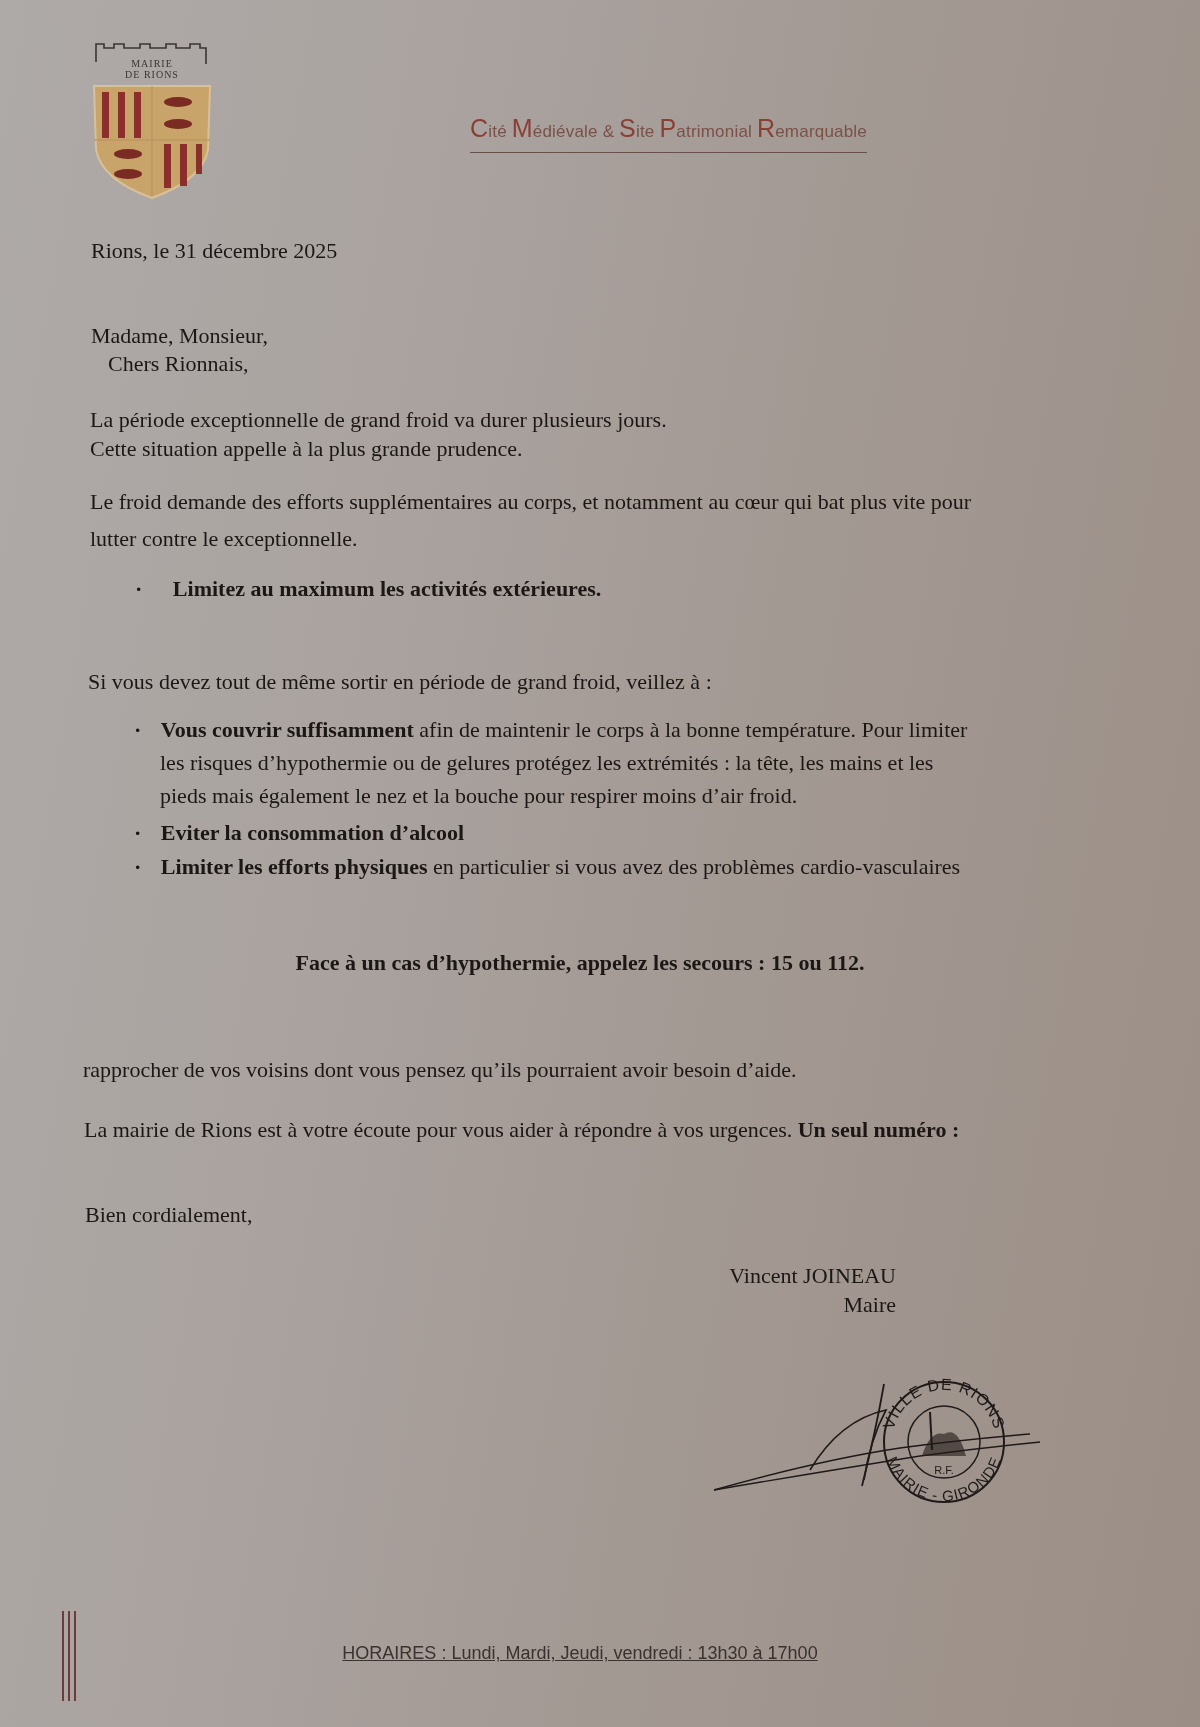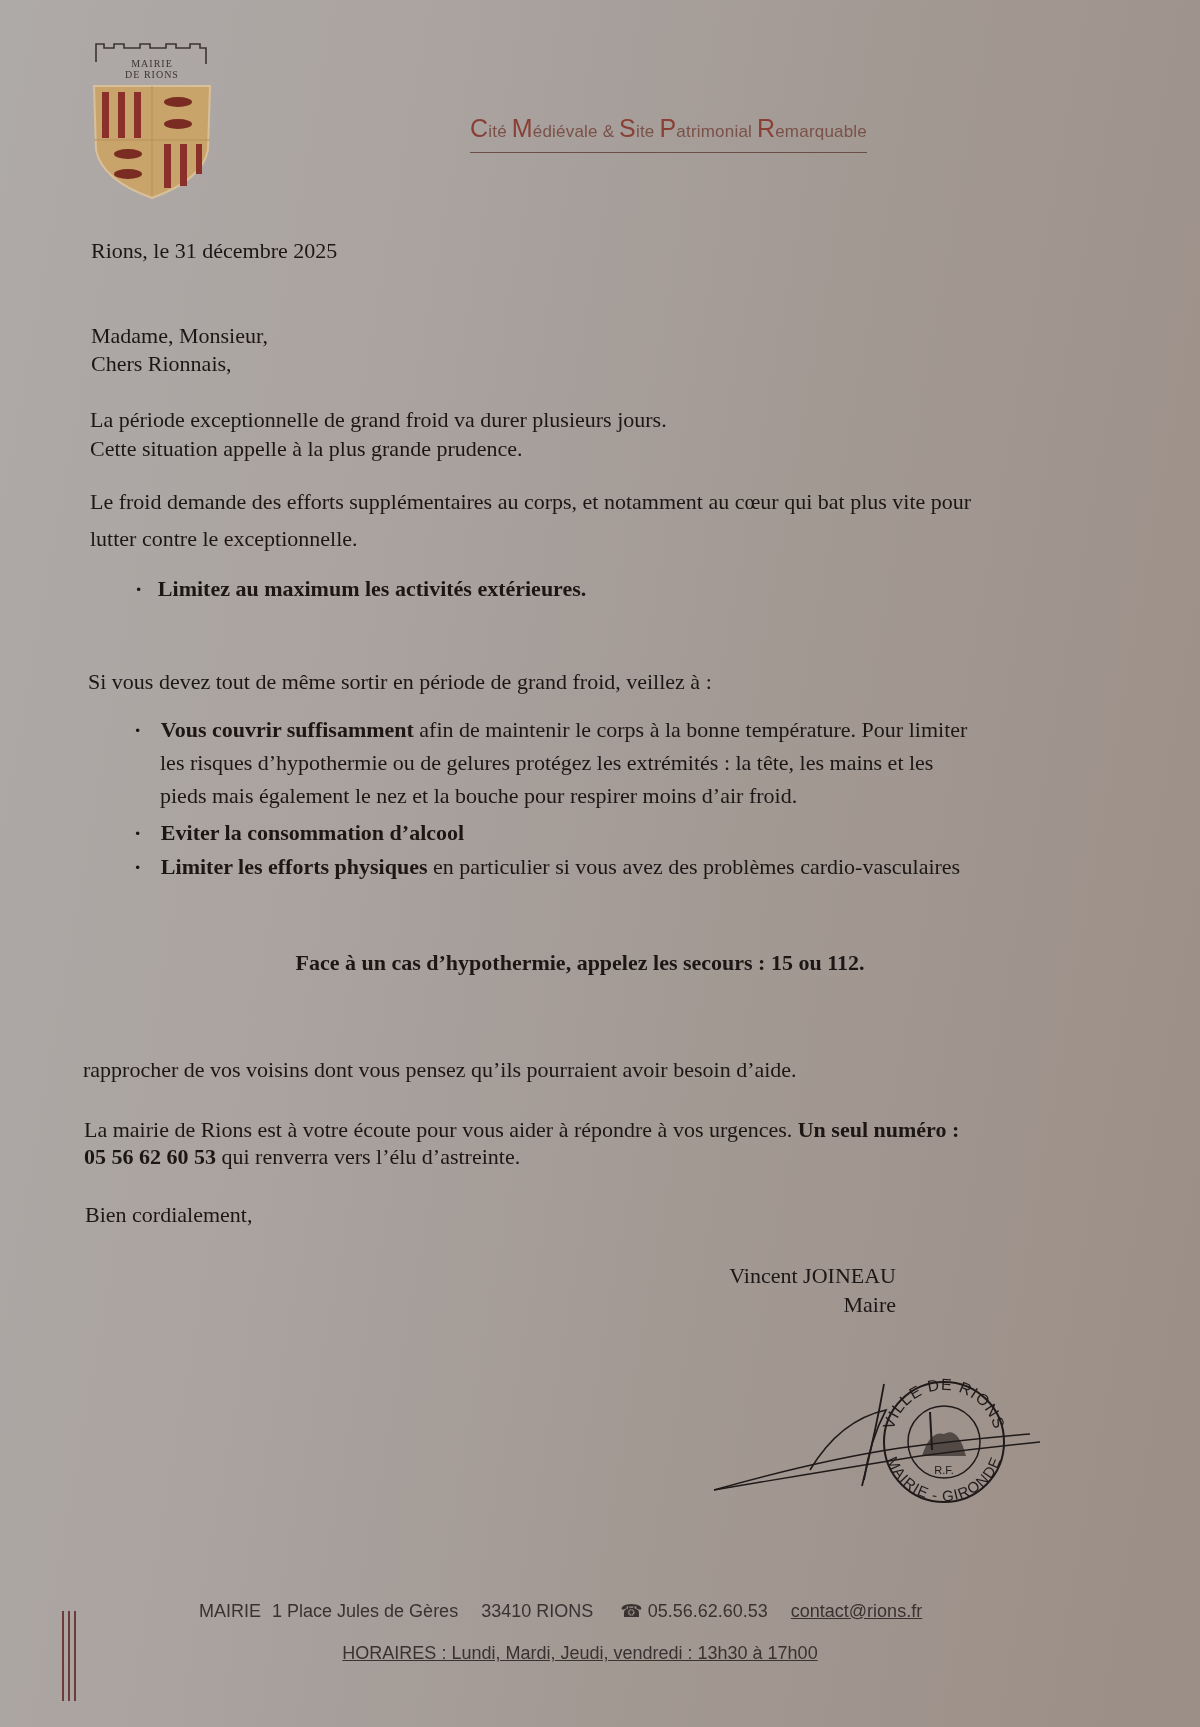--- a/index.html
+++ b/index.html
@@ -51,31 +51,31 @@
     </svg>
   </div>
 
   <div class="abs tagline">
     <span class="cap">C</span><span>ité </span><span class="cap">M</span><span>édiévale &amp; </span><span class="cap">S</span><span>ite </span><span class="cap">P</span><span>atrimonial </span><span class="cap">R</span><span>emarquable</span>
   </div>
 
   <div class="abs txt" style="left:91px; top:237px;">Rions, le 31 décembre 2025</div>
 
   <div class="abs txt" style="left:91px; top:322px;">Madame, Monsieur,</div>
-  <div class="abs txt" style="left:91px; top:350px;">Chers Rionnais,</div>
+  <div class="abs txt" style="left:108px; top:350px;">Chers Rionnais,</div>
 
   <div class="abs txt" style="left:90px; top:435px;">Cette situation appelle à la plus grande prudence.</div>
   <div class="abs txt" style="left:90px; top:406px;">La période exceptionnelle de grand froid va durer plusieurs jours.</div>
 
   <div class="abs txt" style="left:90px; top:488px;">Le froid demande des efforts supplémentaires au corps, et notamment au cœur qui bat plus vite pour</div>
   <div class="abs txt" style="left:90px; top:525px;">lutter contre le exceptionnelle.</div>
 
   <div class="abs txt" style="left:135px; top:575px;">
     <span style="font-weight:bold;">·</span>
-    <span class="b" style="margin-left:10px;">Limitez au maximum les activités extérieures.</span>
+    <span class="b" style="margin-left:25px;">Limitez au maximum les activités extérieures.</span>
   </div>
 
   <div class="abs txt" style="left:88px; top:668px;">Si vous devez tout de même sortir en période de grand froid, veillez à :</div>
 
   <div class="abs txt" style="left:134px; top:716px;">
     <span style="font-weight:bold;">·</span>
     <span style="margin-left:14px;"><span class="b">Vous couvrir suffisamment</span><span> afin de maintenir le corps à la bonne température. Pour limiter</span></span>
   </div>
   <div class="abs txt" style="left:160px; top:749px;">les risques d’hypothermie ou de gelures protégez les extrémités : la tête, les mains et les</div>
   <div class="abs txt" style="left:160px; top:782px;">pieds mais également le nez et la bouche pour respirer moins d’air froid.</div>
@@ -89,23 +89,20 @@
     <span style="font-weight:bold;">·</span>
     <span style="margin-left:14px;"><span class="b">Limiter les efforts physiques</span><span> en particulier si vous avez des problèmes cardio-vasculaires</span></span>
   </div>
 
   <div class="abs txt b" style="left:0; width:1160px; text-align:center; top:949px;">Face à un cas d’hypothermie, appelez les secours : 15 ou 112.</div>
 
   <div class="abs txt" style="left:83px; top:1056px;">rapprocher de vos voisins dont vous pensez qu’ils pourraient avoir besoin d’aide.</div>
 
   <div class="abs txt" style="left:84px; top:1116px;">
     <span>La mairie de Rions est à votre écoute pour vous aider à répondre à vos urgences. </span><span class="b">Un seul numéro :</span>
-  </div>
-  <div class="abs txt" style="left:84px; top:1143px;">
-    <span class="b">05 56 62 60 53</span><span> qui renverra vers l’élu d’astreinte.</span>
   </div>
 
   <div class="abs txt" style="left:85px; top:1201px;">Bien cordialement,</div>
 
   <div class="abs txt sig-name" style="top:1262px;">Vincent JOINEAU</div>
   <div class="abs txt sig-name" style="top:1291px;font-family:Liberation Serif, serif;">Maire</div>
 
   <div class="abs" style="left:700px; top:1360px; width:380px; height:160px;">
     <svg width="380" height="160" viewBox="0 0 380 160">
       <defs>
@@ -125,24 +122,16 @@
       <path d="M184 24 Q176 70 162 126" fill="none" stroke="#1f1a19" stroke-width="1.8"></path>
     </svg>
   </div>
 
   <div class="abs bars">
     <div style="left:0;"></div>
       <div style="left:6px;"></div>
       <div style="left:12px;"></div>
   </div>
 
-  <div class="abs footer" style="left:199px; top:1600px;">
-    <span>MAIRIE</span>
-    <span style="margin-left:6px;">1 Place Jules de Gères</span>
-    <span style="margin-left:18px;">33410 RIONS</span>
-    <span style="margin-left:22px;">☎</span>
-    <span>05.56.62.60.53</span>
-    <span class="u" style="margin-left:18px;">contact@rions.fr</span>
-  </div>
 
   <div class="abs footer u" style="left:0; width:1160px; text-align:center; top:1643px;">HORAIRES : Lundi, Mardi, Jeudi, vendredi : 13h30 à 17h00</div>
 
 </div>
 
 </body></html>

